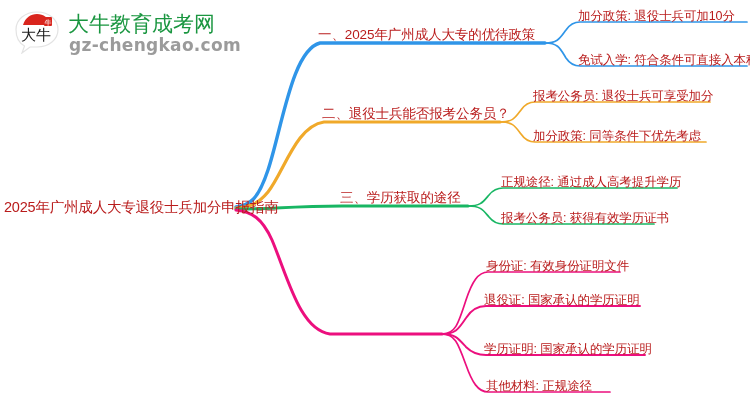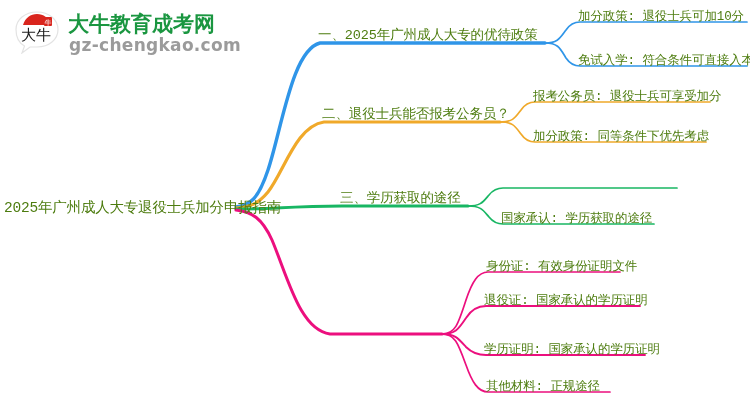--- a/index.html
+++ b/index.html
@@ -39,21 +39,21 @@
   .logo-mark {
     position: absolute;
     left: 0; top: 2px;
     width: 46px; height: 44px;
   }
   .logo-text-zh {
     position: absolute;
     left: 54px;
     top: 2px;
     font-size: 21px;
-    font-weight: bold;
+    font-weight: normal;
     color: #1a9640;
     letter-spacing: 0px;
     white-space: nowrap;
     font-family: "DejaVu Sans", "Liberation Sans", sans-serif;
   }
   .logo-text-en {
     position: absolute;
     left: 55px;
     top: 27px;
     font-size: 17px;
@@ -61,22 +61,22 @@
     color: #9b9b9b;
     letter-spacing: 0.3px;
     white-space: nowrap;
     font-family: "DejaVu Sans", "Liberation Sans", sans-serif;
   }
 
   
   .node {
     position: absolute;
     white-space: nowrap;
-    color: #4d7c0f;
-    font-family: Liberation Mono, monospace;
+    color: #b91c1c;
+    font-family: Liberation Sans, sans-serif;
   }
   .node-root {
     font-size: 14.5px;
     letter-spacing: -0.2px;
   }
   .node-l1 {
     font-size: 13.5px;
     letter-spacing: -0.1px;
   }
   .node-l2 {
@@ -140,22 +140,23 @@
 
 
   <div class="node node-l2" style="left:578px; top:8px;">加分政策: 退役士兵可加10分</div>
 
   <div class="node node-l2" style="left:578px; top:52px;">免试入学: 符合条件可直接入本科</div>
 
   <div class="node node-l2" style="left:533px; top:88px;">报考公务员: 退役士兵可享受加分</div>
 
   <div class="node node-l2" style="left:533px; top:128px;">加分政策: 同等条件下优先考虑</div>
 
+  <div class="node node-l2" style="left:501px; top:174px;">正规途径: 通过成人高考提升学历</div>
 
-  <div class="node node-l2" style="left:501px; top:210px;">国家承认: 学历获取的途径</div>
+  <div class="node node-l2" style="left:501px; top:210px;">报考公务员: 获得有效学历证书</div>
 
   <div class="node node-l2" style="left:486px; top:258px;">身份证: 有效身份证明文件</div>
 
   <div class="node node-l2" style="left:484px; top:292px;">退役证: 国家承认的学历证明</div>
 
   <div class="node node-l2" style="left:484px; top:341px;">学历证明: 国家承认的学历证明</div>
 
   <div class="node node-l2" style="left:486px; top:378px;">其他材料: 正规途径</div>
 
 </div>

